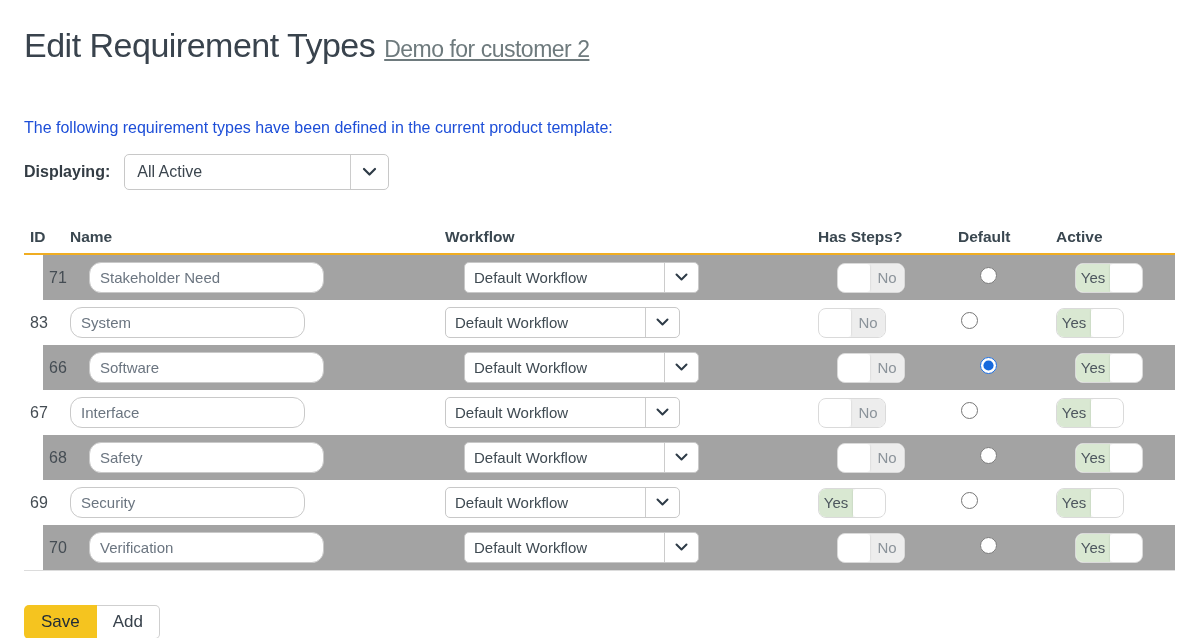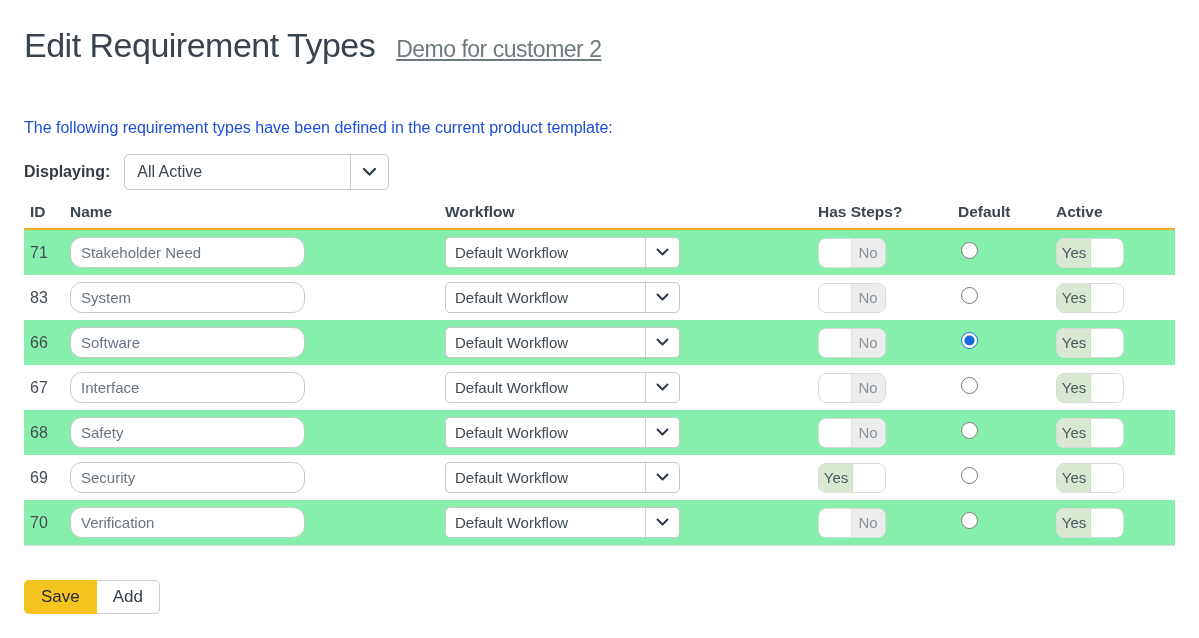--- a/index.html
+++ b/index.html
@@ -3,45 +3,45 @@
 <meta charset="utf-8">
 <style>
   * { box-sizing: border-box; margin: 0; padding: 0; }
   html, body { width: 1199px; height: 638px; background: #ffffff; overflow: hidden; }
   body { font-family: "Liberation Sans", "DejaVu Sans", sans-serif; color: #3b454e; }
 
   .page { padding: 26px 24px 0 24px; }
 
   
   h1.page-title { font-size: 34px; font-weight: 400; color: #39434d; letter-spacing: -0.5px; }
-  .template-link { font-size: 23px; color: #6e7a7d; text-decoration: underline; font-weight: 400; cursor: pointer; margin-left: 12px; }
+  .template-link { font-size: 23px; color: #6e7a7d; text-decoration: underline; font-weight: 400; cursor: pointer; }
 
   .description { margin-top: 54px; font-size: 16px; color: #1d4ed8; }
 
   
   .filter-row { margin-top: 17px; display: flex; align-items: center; }
   .filter-label { font-size: 16px; font-weight: 700; color: #333c44; }
   .select { background: #fff; border: 1px solid #c8c8c8; border-radius: 5px; display: flex; align-items: stretch; cursor: pointer; }
   .select-filter { width: 265px; height: 36px; margin-left: 14px; }
   .select-text { flex: 1; display: flex; align-items: center; padding-left: 12px; font-size: 16px; color: #3b454e; white-space: nowrap; overflow: hidden; }
   .select-arrow { width: 38px; border-left: 1px solid #ccc; display: flex; align-items: center; justify-content: center; }
   .select-sm { width: 235px; height: 31px; }
   .select-sm .select-text { font-size: 15px; padding-left: 9px; color: #3f4a52; }
   .select-sm .select-arrow { width: 34px; }
 
   
   .table { margin-top: 13px; }
   .thead { display: grid; grid-template-columns: 46px 375px 373px 140px 98px 1fr; align-items: end;
            padding-bottom: 7px; border-bottom: 2px solid #f0ad21; }
-  .th { font-size: 15.5px; font-weight: 700; color: #3a4750; }
+  .th { font-size: 15.5px; font-weight: 700; color: #3a4750; margin-top: 25px; }
   .th-id { padding-left: 6px; }
 
   .rows { border-bottom: 1px solid #dcdcdc; }
   .row { display: grid; grid-template-columns: 46px 375px 373px 140px 98px 1fr; align-items: center; height: 45px; }
-  .row.striped { background: #86efac; }
+  .row.striped { background: #a3a3a3; margin-left: 19px; }
 
   .col-id { padding-left: 6px; font-size: 16px; color: #444c53; }
   .name-input { width: 235px; height: 31px; border: 1px solid #c9c9c9; border-radius: 12px; background: #fff;
                 padding: 0 10px; font-size: 15px; color: #6b7580; font-family: "Liberation Sans", sans-serif; outline: none; }
 
   
   .toggle { width: 68px; height: 30px; border: 1px solid #dadada; border-radius: 8px; display: flex; overflow: hidden; background: #fff; cursor: pointer; }
   .toggle .knob { flex: 1; background: #ffffff; border-radius: 3px; box-shadow: 0 0 2px rgba(0,0,0,0.18); z-index: 1; }
   .toggle .tlabel { width: 34px; display: flex; align-items: center; justify-content: center; font-size: 15px; }
   .toggle-no { flex-direction: row; }

